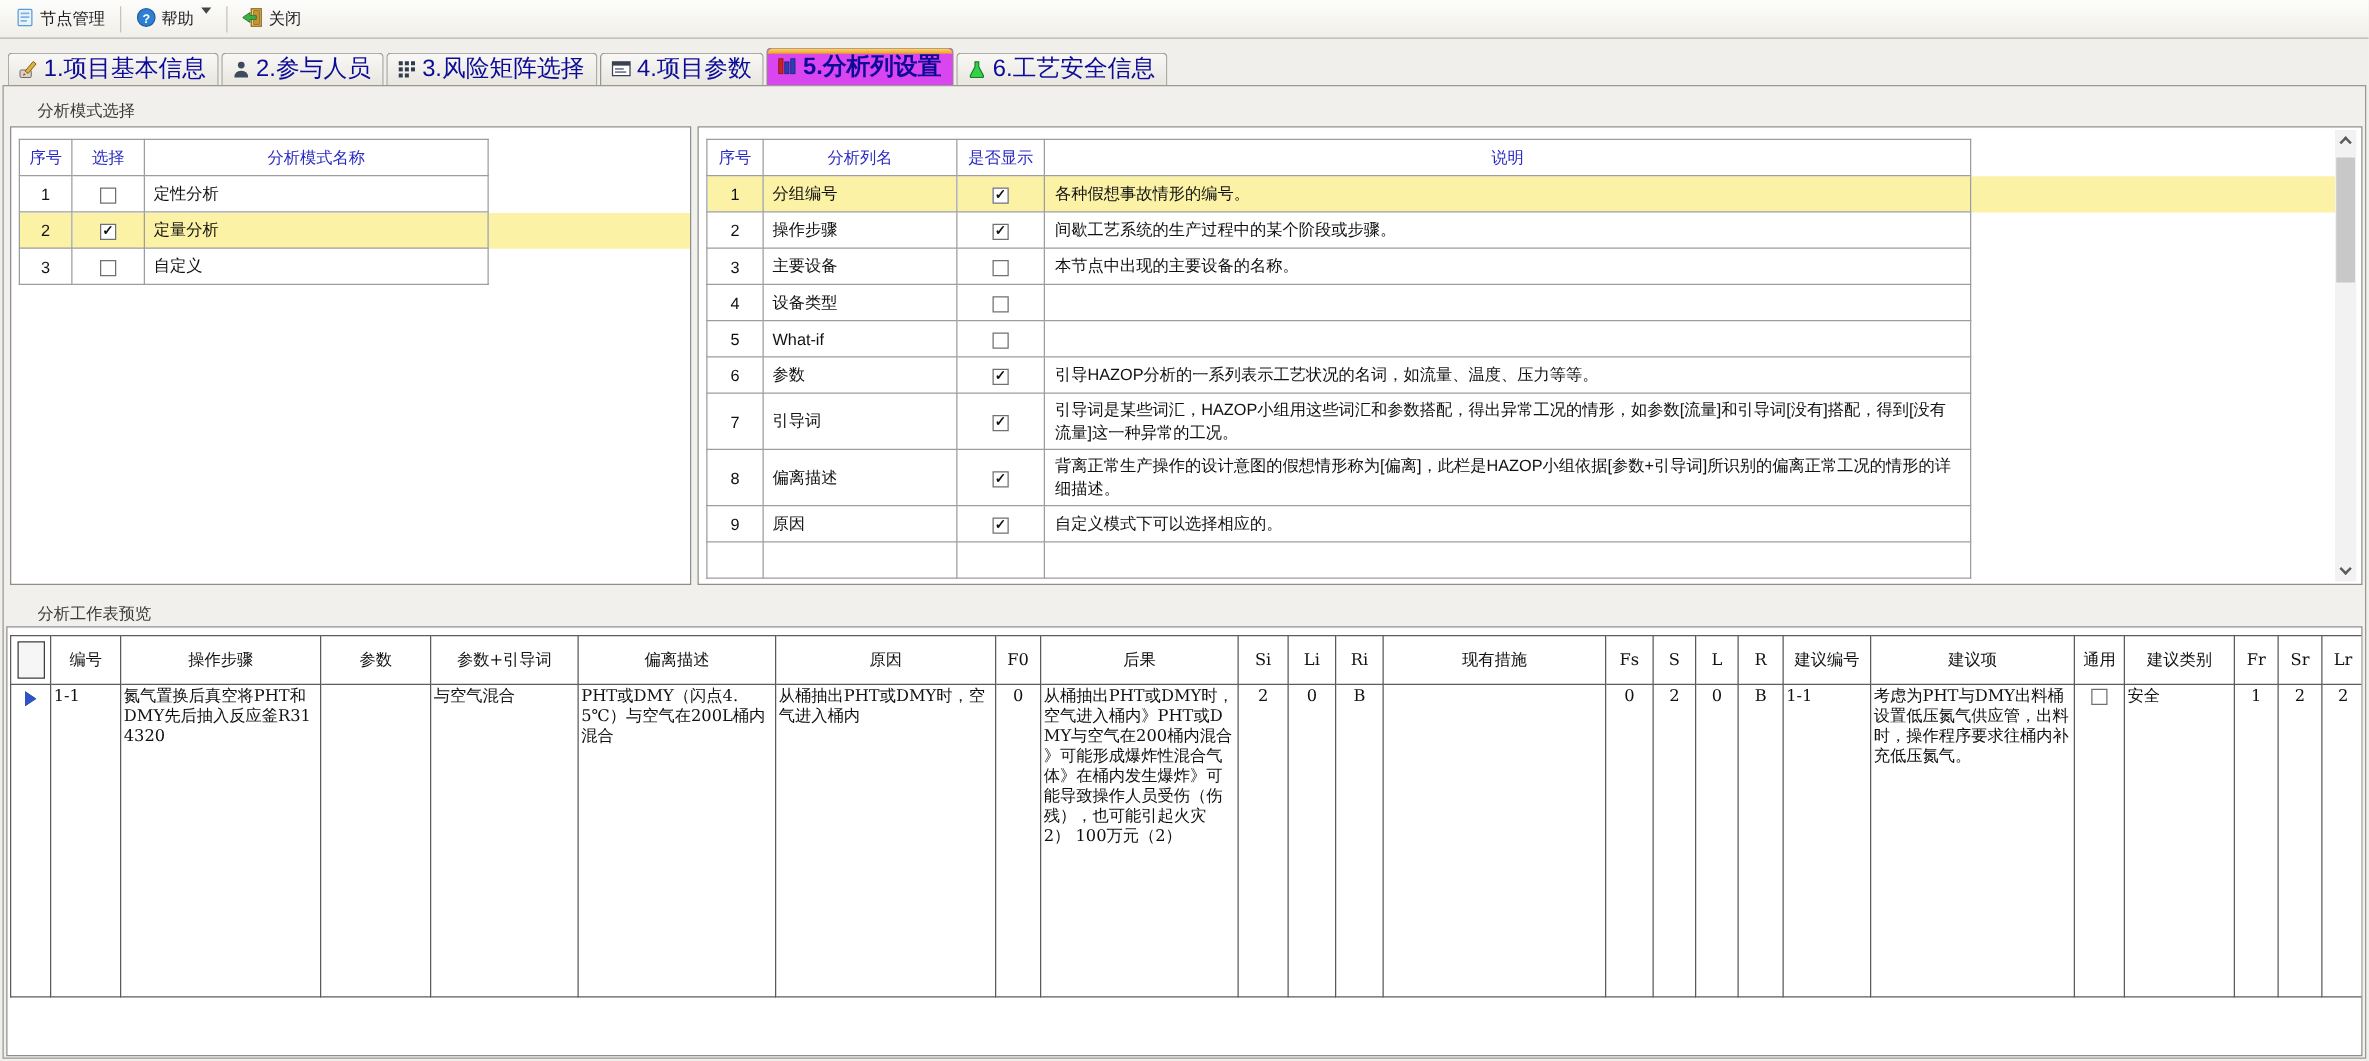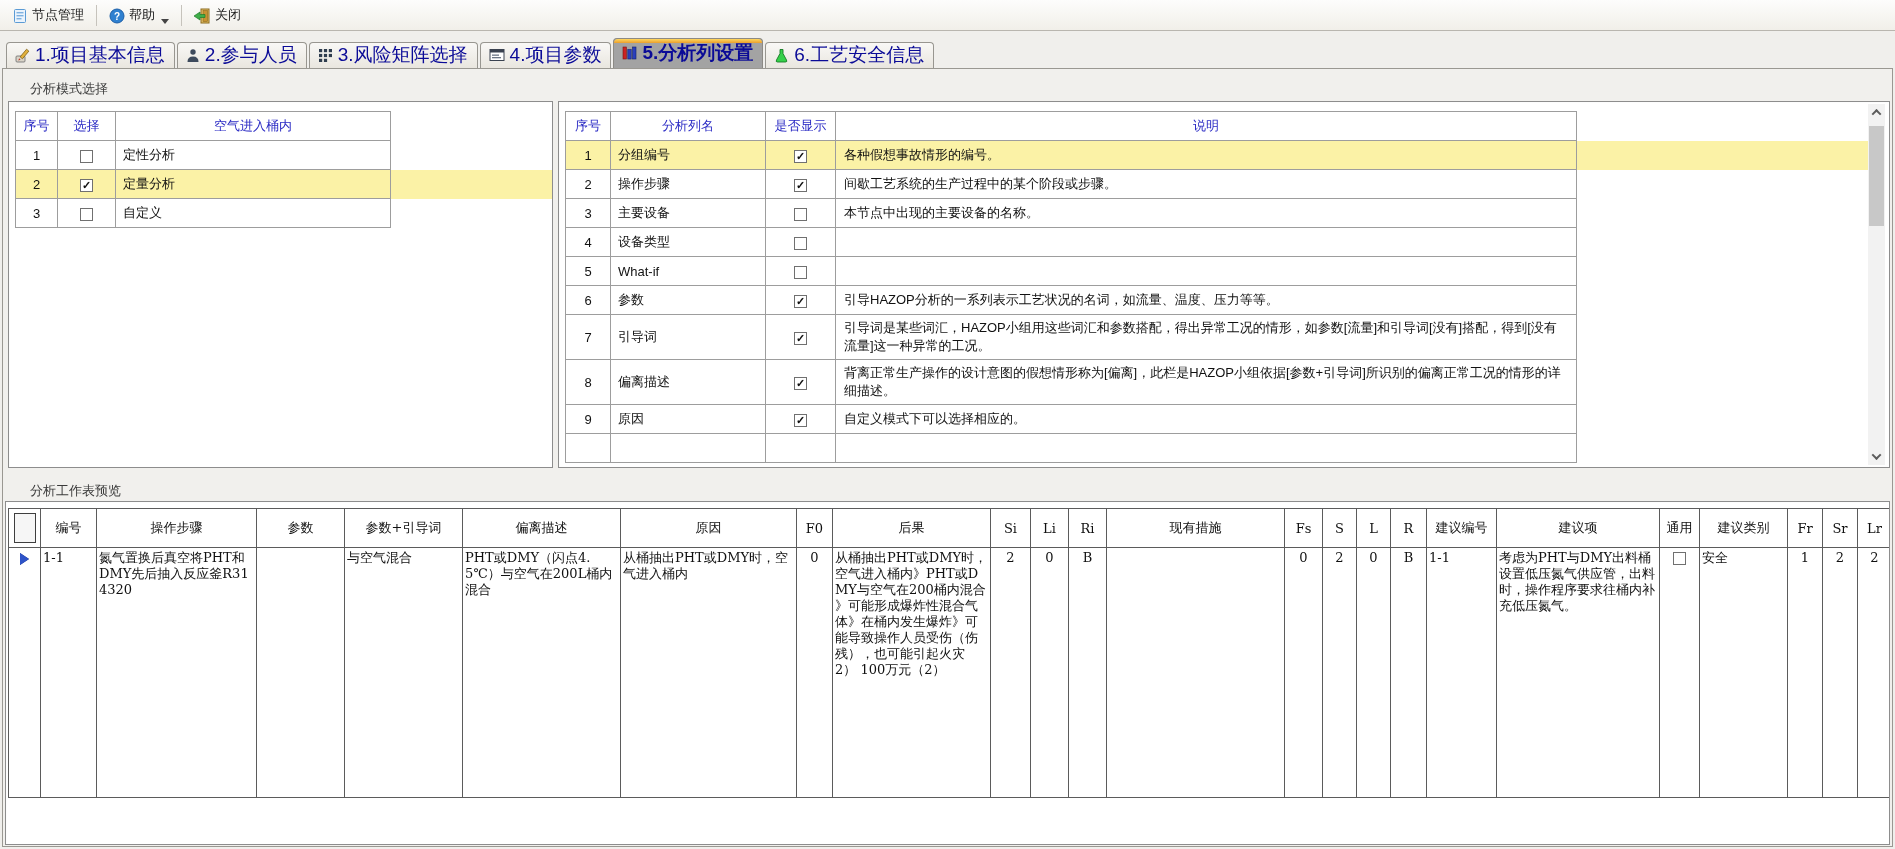--- a/index.html
+++ b/index.html
@@ -3,32 +3,32 @@
 <meta charset="utf-8">
 <style>
   * { margin:0; padding:0; box-sizing:border-box; }
   html,body { width:1895px; height:849px; overflow:hidden; }
   body { background:#f0efec; font-family:"Liberation Sans", sans-serif; font-size:13px; color:#111; position:relative; }
 
   
   .toolbar { position:absolute; left:0; top:0; width:1895px; height:31px;
     background:linear-gradient(#fdfdfc,#f1efe9); border-bottom:1px solid #b9b6af;
     display:flex; align-items:center; padding:0 4px; }
-  .tbtn { display:inline-flex; align-items:flex-end; gap:4px; padding:3px 7px; border:1px solid transparent;
+  .tbtn { display:inline-flex; align-items:flex-start; gap:4px; padding:3px 7px; border:1px solid transparent;
     border-radius:3px; cursor:default; font-size:13px; color:#1b1b1b; }
   .tsep { width:1px; height:21px; background:#c6c3bc; margin:0 4px; }
   .drop-arrow { width:0; height:0; border-left:4px solid transparent; border-right:4px solid transparent;
     border-top:5px solid #444; margin-left:2px; }
 
   
   .tabstrip { position:absolute; left:6px; top:39px; height:29px; display:flex; align-items:flex-end; }
   .tab { display:inline-flex; align-items:center; gap:5px; height:26px; padding:2px 9px 3px 8px;
     background:linear-gradient(#f9f8f6,#e9e6df); border:1px solid #989690; border-bottom:none;
     border-radius:4px 4px 0 0; margin-right:2px; color:#0b0b97; font-size:19px; position:relative; }
-  .tab.selected { height:30px; background:#a3a3a3; font-weight:bold; z-index:3;
+  .tab.selected { height:30px; background:#d946ef; font-weight:bold; z-index:3;
     border-color:#8c8a85; padding-top:1px; }
   .tab.selected::before { content:""; position:absolute; left:0; right:0; top:0; height:4px;
     background:linear-gradient(#ffd75e,#eb9f2c); border-radius:4px 4px 0 0; }
   .tabpage { position:absolute; left:2px; top:68px; width:1891px; height:779px;
     background:#f1f0ed; border:1px solid #9a9892; }
 
   
   .group-label { position:absolute; font-size:13px; color:#3a3a3a;margin-left:16px; }
   .panel { position:absolute; background:#fff; border:1px solid #8d8d8d;
     box-shadow:inset 1px 1px 0 #fdfdfd; overflow:hidden; }
@@ -189,21 +189,21 @@
     <colgroup>
         <col style="width:42px">
         <col style="width:58px">
         <col style="width:275px">
         <col style="width:162px">
       </colgroup>
     <tbody>
         <tr>
       <th>序号</th>
       <th>选择</th>
-      <th>空气进入桶内</th>
+      <th>分析模式名称</th>
       <th class="filler"></th>
     </tr>
     <tr>
       <td class="c">1</td>
       <td class="c"><span class="checkbox"></span></td>
       <td class="name">定性分析</td>
       <td class="filler"></td>
     </tr>
     <tr class="sel">
       <td class="c">2</td>

